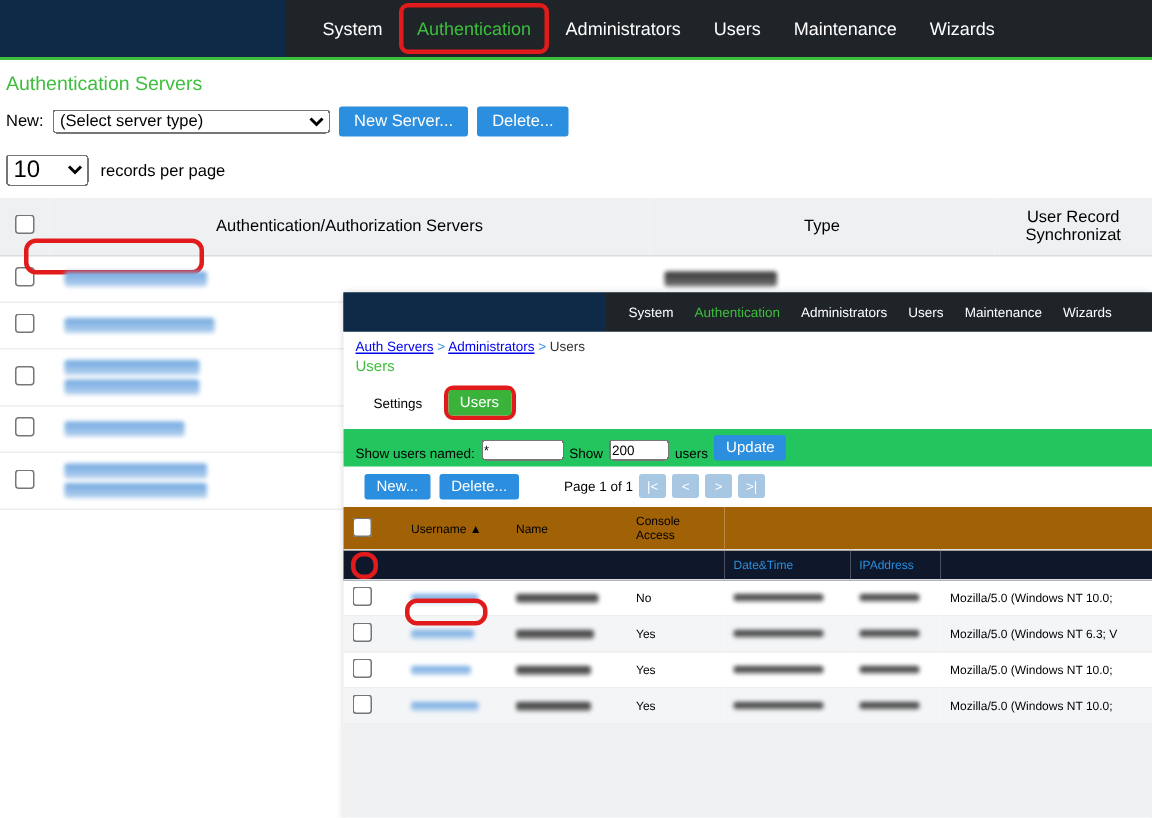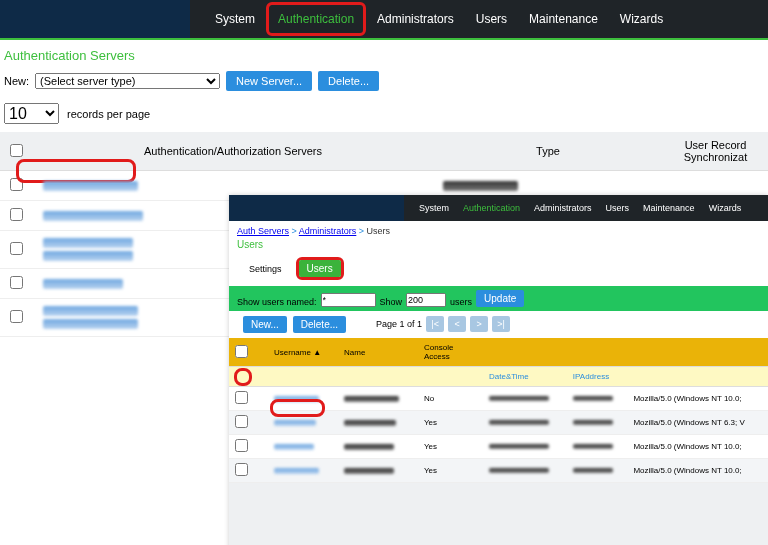--- a/index.html
+++ b/index.html
@@ -52,23 +52,23 @@
   .tab-row .tab-users-wrap { border: 3px solid #e11b1b; border-radius: 6px; }
 
   .filter-row { background: #22c55e; display: flex; align-items: flex-end; gap: 4px; padding: 4px 8px; font-size: 9px; }
   .filter-row input { font-size: 9px; }
 
   .action-row { display: flex; align-items: flex-start; gap: 6px; padding: 5px 14px; font-size: 9px; }
   .pager { display: flex; align-items: center; gap: 4px; }
   .pager .pg-btn { background: #a8c7e2; color: #fff; width: 18px; height: 16px; display: flex; align-items: center; justify-content: center; font-size: 9px; border-radius: 2px; }
 
   .inner-table { width: 100%; border-collapse: collapse; font-size: 8px; }
-  .inner-table th { background: #eab308; font-weight: normal; text-align: left; padding: 5px 6px; border-bottom: 1px solid #ddd; }
+  .inner-table th { background: #a16207; font-weight: normal; text-align: left; padding: 5px 6px; border-bottom: 1px solid #ddd; }
   .inner-table td { padding: 4px 6px; border-bottom: 1px solid #eee; }
-  .inner-table .sub-head th { font-size: 8px; color: #2b8ede; background: #fef9c3; }
+  .inner-table .sub-head th { font-size: 8px; color: #2b8ede; background: #0f172a; }
 
   .row-alt { background: #f3f5f7; }
 
   .red-box-abs { position:absolute; border:3px solid #e11b1b; border-radius:8px; pointer-events:none; }
 </style>
 </head>
 <body>
 
 <div class="top-nav">
   <div class="logo-area"></div>

